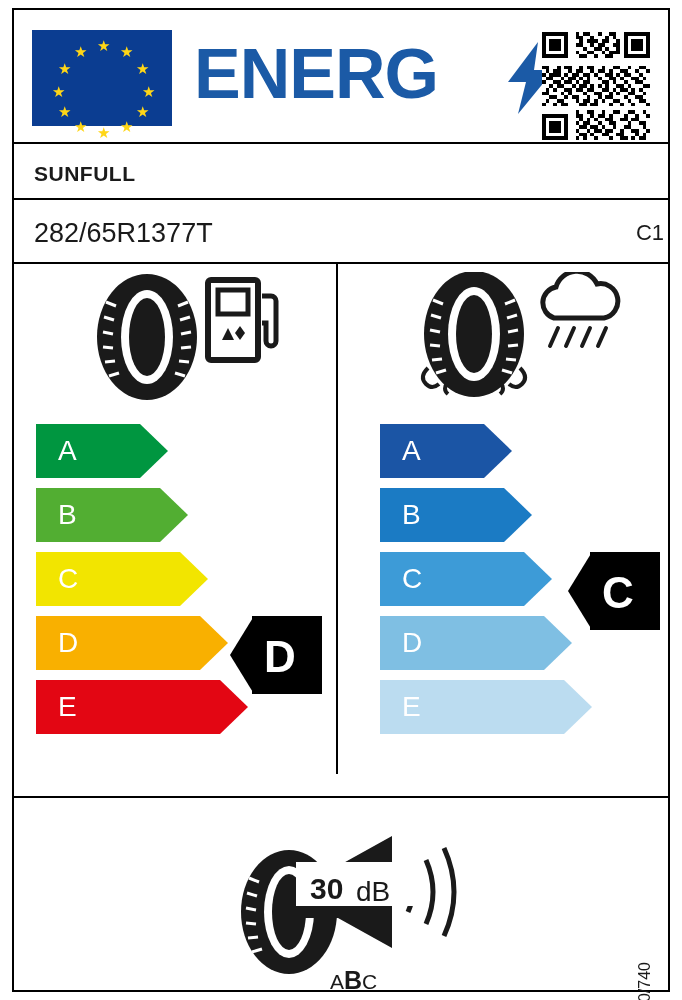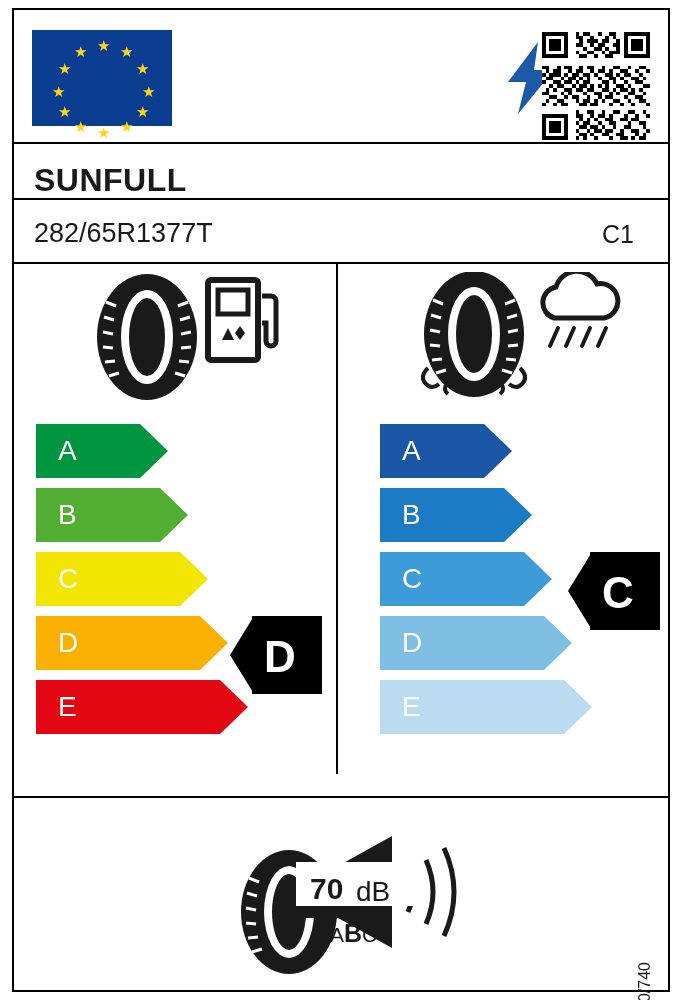--- a/index.html
+++ b/index.html
@@ -9,23 +9,23 @@
   
   .header{position:absolute;left:0;top:0;width:100%;height:132px;}
   .eu-flag{position:absolute;left:18px;top:20px;width:140px;height:96px;background:#0b3d91;}
   .eu-flag .star{position:absolute;color:#ffd617;font-size:15px;line-height:15px;}
   .energy-word{position:absolute;left:180px;top:24px;font-size:70px;font-weight:bold;letter-spacing:-1px;color:#1b5aa6;font-family:"Liberation Sans",sans-serif;}
   .bolt{position:absolute;left:494px;top:32px;width:46px;height:72px;}
   .qr{position:absolute;right:18px;top:22px;width:108px;height:108px;}
 
   
   .rule{position:absolute;left:0;width:100%;height:2px;background:#000;}
-  .brand{position:absolute;left:20px;top:152px;font-size:32px;font-weight:bold;letter-spacing:.5px;}
+  .brand{position:absolute;left:20px;top:152px;font-size:21px;font-weight:bold;letter-spacing:.5px;}
   .size{position:absolute;left:20px;top:208px;font-size:27px;}
-  .classcode{position:absolute;right:34px;top:210px;font-size:25px;margin-left:47px;}
+  .classcode{position:absolute;right:4px;top:210px;font-size:22px;margin-left:47px;}
 
   
   .vdiv{position:absolute;left:322px;top:254px;width:2px;height:510px;background:#000;}
 
   
   .pict{position:absolute;}
   .tyre-svg{display:block;}
 
   
   .grades{position:absolute;}
@@ -37,21 +37,21 @@
   
   .result{position:absolute;width:92px;height:78px;}
   .result .rbody{position:absolute;left:22px;top:0;width:70px;height:78px;background:#000;}
   .result .rtip{position:absolute;left:0;top:0;width:0;height:0;border-top:39px solid transparent;border-bottom:39px solid transparent;border-right:24px solid #000;}
   .result .rletter{position:absolute;left:34px;top:16px;font-size:44px;font-weight:bold;color:#fff;}
 
   
   .hdiv{position:absolute;left:0;top:786px;width:100%;height:2px;background:#000;}
   .noise-db{position:absolute;left:296px;top:862px;font-size:30px;font-weight:bold;}
   .noise-unit{position:absolute;left:342px;top:866px;font-size:28px;}
-  .abc{position:absolute;left:316px;top:909px;font-size:21px;}
+  .abc{position:absolute;left:316px;top:956px;font-size:21px;}
   .abc b{font-size:25px;}
   .datecode{position:absolute;right:14px;bottom:28px;font-size:16px;transform:rotate(-90deg);transform-origin:100% 100%;white-space:nowrap;}
 </style>
 </head>
 <body>
 
 <div class="label">
 
   <div class="header">
 
@@ -63,20 +63,21 @@
       <span class="star" style="left:104px;top:74px;">★</span>
       <span class="star" style="left:88px;top:89px;">★</span>
       <span class="star" style="left:65px;top:95px;">★</span>
       <span class="star" style="left:42px;top:89px;">★</span>
       <span class="star" style="left:26px;top:74px;">★</span>
       <span class="star" style="left:20px;top:54px;">★</span>
       <span class="star" style="left:26px;top:31px;">★</span>
       <span class="star" style="left:42px;top:14px;">★</span>
     </div>
 
+    <div class="energy-word">ENERG</div>
 
     <svg class="bolt" viewBox="0 0 46 72">
       <polygon points="30,0 0,40 18,40 10,72 46,28 26,28" fill="#1b5aa6"></polygon>
     </svg>
 
     <svg class="qr" viewBox="0 0 29 29" shape-rendering="crispEdges">
       <rect width="29" height="29" fill="#fff"></rect>
       <g fill="#000">
         <rect x="0" y="0" width="7" height="7"></rect>
           <rect x="1" y="1" width="5" height="5" fill="#fff"></rect>
@@ -444,21 +445,21 @@
       <path d="M8 34 h34 L96 4 v112 L42 86 H8 z" fill="#1a1a1a"></path>
       <g fill="none" stroke="#1a1a1a" stroke-width="5">
         <path d="M112 40 q9 20 0 40"></path>
         <path d="M130 28 q14 32 0 64"></path>
         <path d="M148 16 q20 44 0 88"></path>
       </g>
     </svg>
   </div>
 
   <div style="position:absolute;left:282px;top:852px;width:120px;height:44px;background:#fff;"></div>
-  <div class="noise-db">70</div>
+  <div class="noise-db">30</div>
   <div class="noise-unit">dB</div>
 
   <div class="abc">
     <span>A</span><b>B</b><span>C</span>
   </div>
 
   <div class="datecode">2020/740</div>
 </div>
 
 </body></html>

